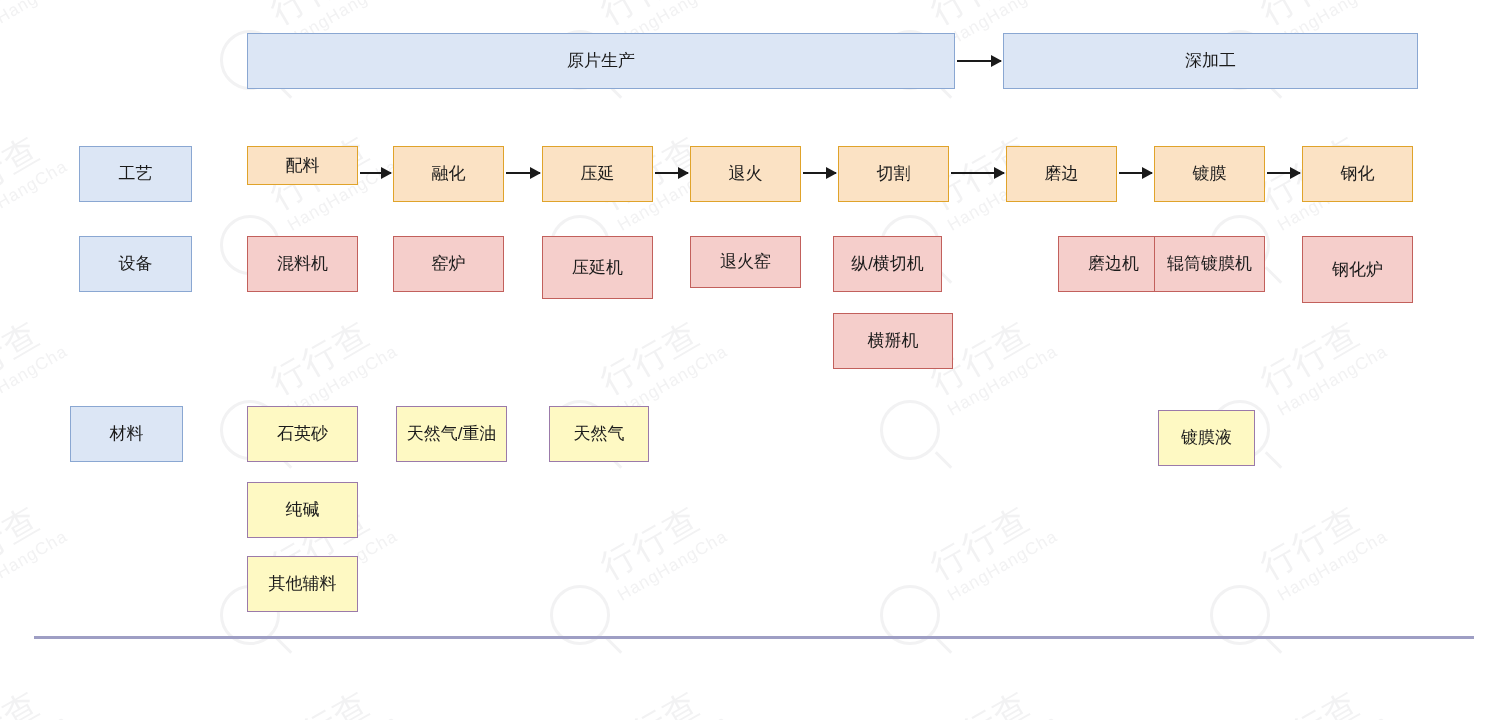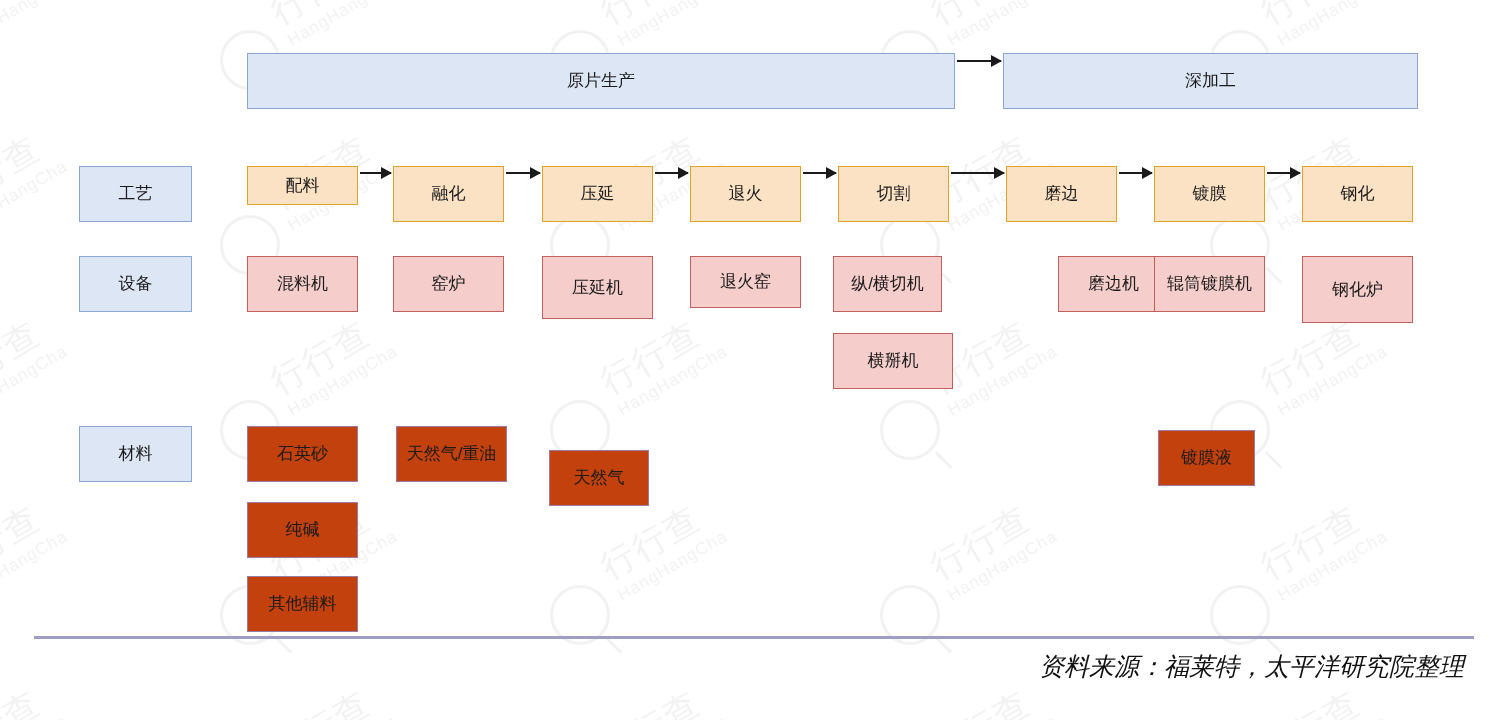--- a/index.html
+++ b/index.html
@@ -55,26 +55,25 @@
     display: flex;
     align-items: center;
     justify-content: center;
     text-align: center;
     font-size: 17px;
     line-height: 1.12;
     color: #1b1b1b;
     border-style: solid;
     border-width: 1.5px;
     padding: 2px 3px;
-    margin-top: 20px;
   }
   .box.blue   { background: #DCE6F5; border-color: #8AA7D2; }
   .box.amber  { background: #FBE2C4; border-color: #E0A32A; }
   .box.rose   { background: #F5CECB; border-color: #C2605C; }
-  .box.purple { background: #c2410c; border-color: #9B7AAA; }
+  .box.purple { background: #fef9c3; border-color: #9B7AAA; }
 
   
   .arrow {
     position: absolute;
     height: 2px;
     background: #1a1a1a;
     z-index: 3;
   }
   .arrow::after {
     content: "";
@@ -155,21 +154,21 @@
   <div id="content">
 
     <div id="title-row">
         <div class="box blue" style="left: 247px; top: 33px; width: 708px; height: 56px;">原片生产</div>
         <div class="box blue" style="left: 1003px; top: 33px; width: 415px; height: 56px;">深加工</div>
         <div class="arrow" style="left: 957px; top: 60px; width: 44px;"></div>
       </div>
     <div id="row-labels">
         <div class="box blue" style="left: 79px; top: 146px; width: 113px; height: 56px;">工艺</div>
         <div class="box blue" style="left: 79px; top: 236px; width: 113px; height: 56px;">设备</div>
-        <div class="box blue" style="left: 79px; top: 406px; width: 113px; height: 56px;">材料</div>
+        <div class="box blue" style="left: 70px; top: 406px; width: 113px; height: 56px;">材料</div>
       </div>
     <div id="process-row">
         <div class="box amber" style="left: 247px; top: 146px; width: 111px; height: 39px;">配料</div>
         <div class="box amber" style="left: 393px; top: 146px; width: 111px; height: 56px;">融化</div>
         <div class="box amber" style="left: 542px; top: 146px; width: 111px; height: 56px;">压延</div>
         <div class="box amber" style="left: 690px; top: 146px; width: 111px; height: 56px;">退火</div>
         <div class="box amber" style="left: 838px; top: 146px; width: 111px; height: 56px;">切割</div>
         <div class="box amber" style="left: 1006px; top: 146px; width: 111px; height: 56px;">磨边</div>
         <div class="box amber" style="left: 1154px; top: 146px; width: 111px; height: 56px;">镀膜</div>
         <div class="box amber" style="left: 1302px; top: 146px; width: 111px; height: 56px;">钢化</div>
@@ -190,20 +189,19 @@
         <div class="box rose" style="left: 833px; top: 313px; width: 120px; height: 56px;">横掰机</div>
         <div class="box rose" style="left: 1058px; top: 236px; width: 111px; height: 56px;">磨边机</div>
         <div class="box rose" style="left: 1154px; top: 236px; width: 111px; height: 56px;">辊筒镀膜机</div>
         <div class="box rose" style="left: 1302px; top: 236px; width: 111px; height: 67px;">钢化炉</div>
       </div>
     <div id="material-row">
         <div class="box purple" style="left: 247px; top: 406px; width: 111px; height: 56px;">石英砂</div>
         <div class="box purple" style="left: 247px; top: 482px; width: 111px; height: 56px;">纯碱</div>
         <div class="box purple" style="left: 247px; top: 556px; width: 111px; height: 56px;">其他辅料</div>
         <div class="box purple" style="left: 396px; top: 406px; width: 111px; height: 56px;">天然气/重油</div>
-        <div class="box purple" style="left: 549px; top: 430px; width: 100px; height: 56px;">天然气</div>
+        <div class="box purple" style="left: 549px; top: 406px; width: 100px; height: 56px;">天然气</div>
         <div class="box purple" style="left: 1158px; top: 410px; width: 97px; height: 56px;">镀膜液</div>
       </div>
 
     <div id="divider"></div>
-    <div id="source-note">资料来源：福莱特，太平洋研究院整理</div>
   </div>
 </div>
 
 </body></html>

